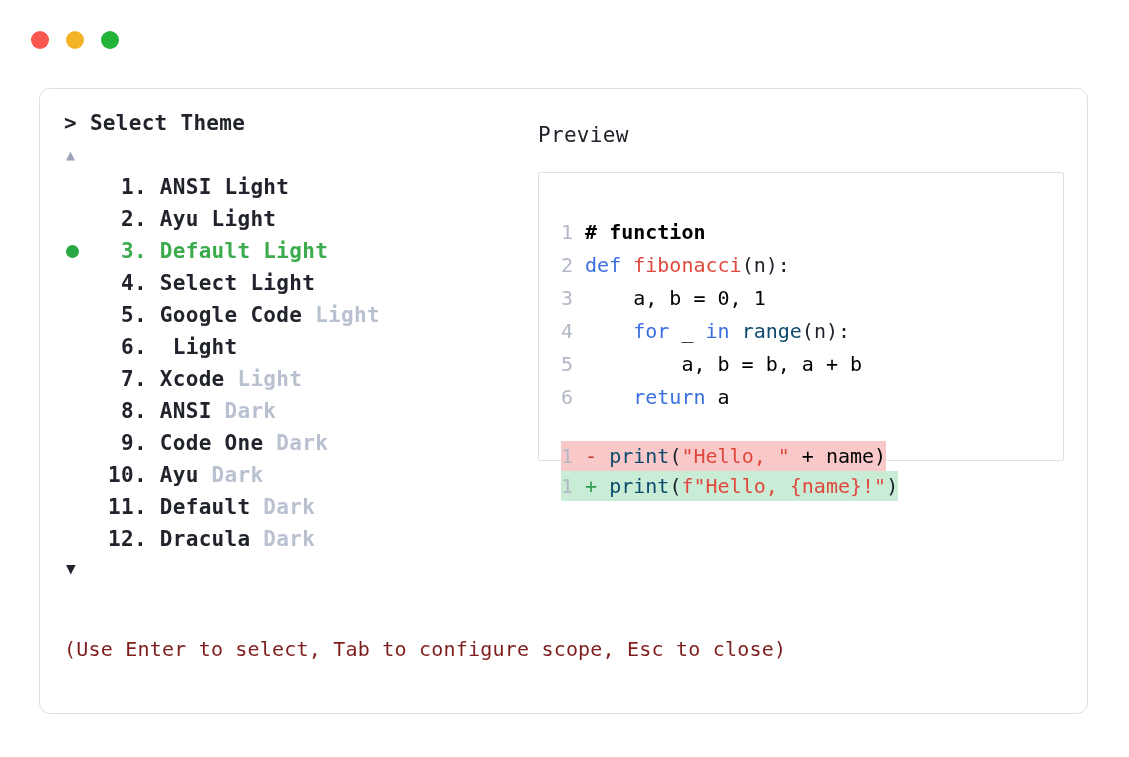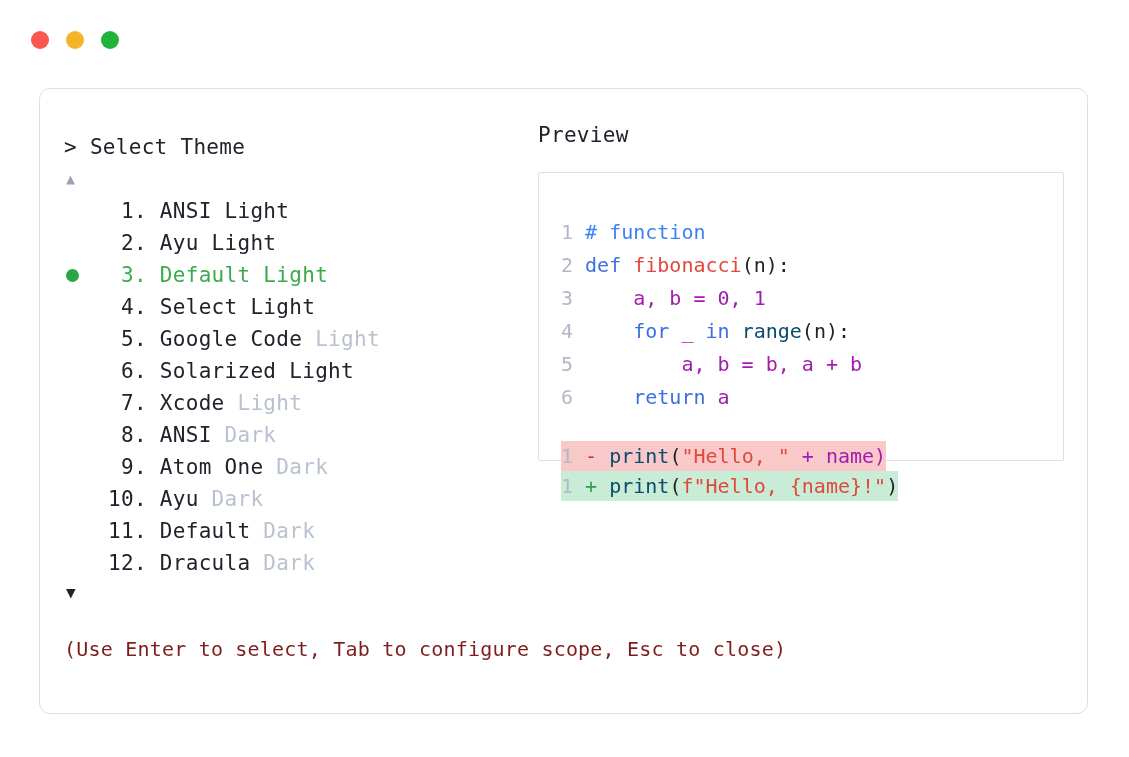--- a/index.html
+++ b/index.html
@@ -40,22 +40,23 @@
     box-sizing: border-box;
     border: 1.6px solid #dcdfe6;
     border-radius: 11px;
     background: #ffffff;
   }
 
   
   .picker {
     position: absolute;
     left: 24px;
-    top: 44px;
+    top: 20px;
     width: 470px;
+    font-weight: bold;
   }
   .prompt {
     font-size: 21px;
     color: #20232b;
     letter-spacing: 0.3px;
     white-space: pre;
     line-height: 28px;
   }
   .scroll-arrow {
     font-size: 15px;
@@ -163,26 +164,26 @@
     white-space: pre;
     display: block;
     width: fit-content;
   }
   .diff-line.minus { background: #f9c9c9; }
   .diff-line.plus  { background: #c8ecd5; }
   .mark-minus { color: #c0392b; }
   .mark-plus  { color: #2e9e4f; }
 
   
-  .c-comment { color: #3b82f6; }
+  .c-comment { color: #000000; font-weight: bold; }
   .c-kw      { color: #3b6fe0; }
   .c-fn      { color: #e0483c; }
   .c-builtin { color: #0c4a6e; }
   .c-str     { color: #e0483c; }
-  .c-plain   { color: #a21caf; }
+  .c-plain   { color: #000000; }
   .c-punct   { color: #20232b; }
 </style>
 </head>
 <body>
 
 <div class="titlebar">
   <span class="dot" style="background: rgb(249, 87, 79);"></span>
   <span class="dot" style="background: rgb(245, 180, 39);"></span>
   <span class="dot" style="background: rgb(34, 179, 59);"></span>
 </div>
@@ -191,24 +192,24 @@
 
   <div class="picker">
     <div class="prompt">&gt; Select Theme</div>
     <div class="scroll-arrow up">▲</div>
     <div class="theme-list">
         <div class="theme-row"><span class="bullet-cell"></span><span class="num">1</span><span class="dotsep">. </span><span class="name">ANSI</span><span class="suffix"> Light</span></div>
         <div class="theme-row"><span class="bullet-cell"></span><span class="num">2</span><span class="dotsep">. </span><span class="name">Ayu</span><span class="suffix"> Light</span></div>
         <div class="theme-row selected"><span class="bullet-cell"><span class="bullet"></span></span><span class="num">3</span><span class="dotsep">. </span><span class="name">Default</span><span class="suffix"> Light</span></div>
         <div class="theme-row"><span class="bullet-cell"></span><span class="num">4</span><span class="dotsep">. </span><span class="name">Select</span><span class="suffix"> Light</span></div>
         <div class="theme-row"><span class="bullet-cell"></span><span class="num">5</span><span class="dotsep">. </span><span class="name">Google Code</span><span class="suffix muted"> Light</span></div>
-        <div class="theme-row"><span class="bullet-cell"></span><span class="num">6</span><span class="dotsep">. </span><span class="name">Solarized</span><span class="suffix"> Light</span></div>
+        <div class="theme-row"><span class="bullet-cell"></span><span class="num">6</span><span class="dotsep">. </span><span class="suffix"> Light</span></div>
         <div class="theme-row"><span class="bullet-cell"></span><span class="num">7</span><span class="dotsep">. </span><span class="name">Xcode</span><span class="suffix muted"> Light</span></div>
         <div class="theme-row"><span class="bullet-cell"></span><span class="num">8</span><span class="dotsep">. </span><span class="name">ANSI</span><span class="suffix muted"> Dark</span></div>
-        <div class="theme-row"><span class="bullet-cell"></span><span class="num">9</span><span class="dotsep">. </span><span class="name">Atom One</span><span class="suffix muted"> Dark</span></div>
+        <div class="theme-row"><span class="bullet-cell"></span><span class="num">9</span><span class="dotsep">. </span><span class="name">Code One</span><span class="suffix muted"> Dark</span></div>
         <div class="theme-row"><span class="bullet-cell"></span><span class="num">10</span><span class="dotsep">. </span><span class="name">Ayu</span><span class="suffix muted"> Dark</span></div>
         <div class="theme-row"><span class="bullet-cell"></span><span class="num">11</span><span class="dotsep">. </span><span class="name">Default</span><span class="suffix muted"> Dark</span></div>
         <div class="theme-row"><span class="bullet-cell"></span><span class="num">12</span><span class="dotsep">. </span><span class="name">Dracula</span><span class="suffix muted"> Dark</span></div>
       </div>
     <div class="scroll-arrow down">▼</div>
   </div>
 
   <div class="hint">(Use Enter to select, Tab to configure scope, Esc to close)</div>
 
   <div class="preview-wrap">

